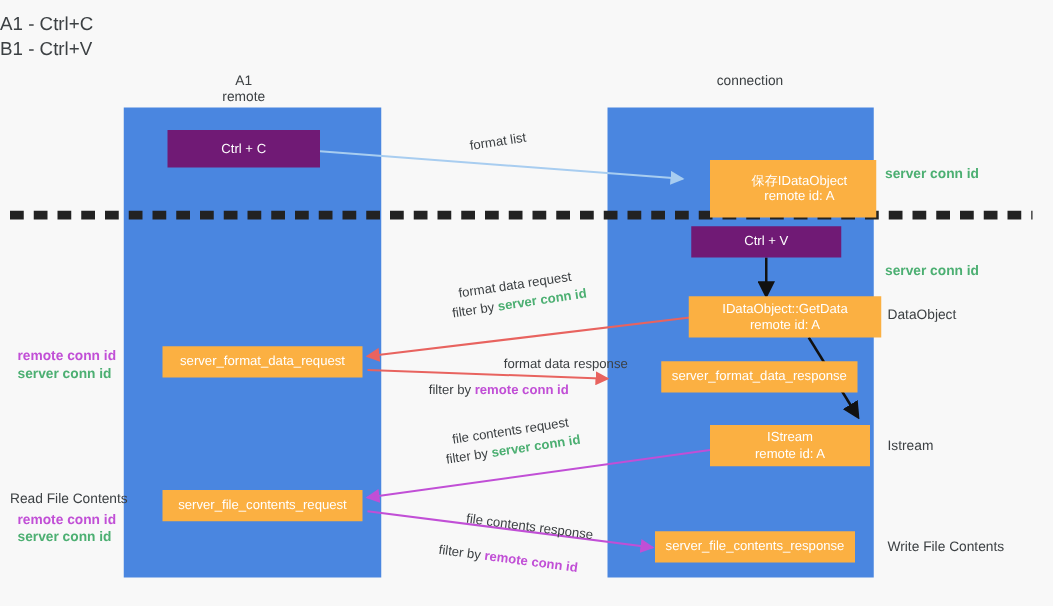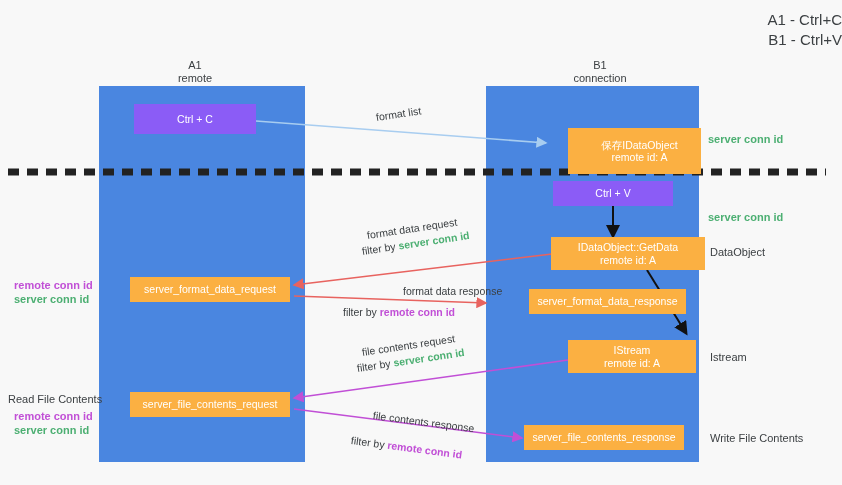--- a/index.html
+++ b/index.html
@@ -6,36 +6,36 @@
   body{
     width:842px;height:485px;
     background:#f8f8f8;
     font-family:"Liberation Sans","DejaVu Sans",sans-serif;
     position:relative;overflow:hidden;
   }
   #stage{position:absolute;left:0;top:0;width:842px;height:485px;}
 
   .title{
     position:absolute;left:0;top:10px;width:842px;
-    text-align:right;color:#3c4043;font-size:15px;line-height:20px;
+    text-align:left;color:#3c4043;font-size:15px;line-height:20px;
   }
 
   .colhead{
     position:absolute;text-align:center;color:#3c4043;
     font-size:11px;line-height:13px;
   }
 
   .lane{position:absolute;background:#4a86e0;}
 
   .box{
     position:absolute;display:flex;flex-direction:column;
     align-items:center;justify-content:center;
     color:#ffffff;font-size:10.5px;line-height:12.5px;text-align:center;
   }
-  .box.green{background:#8b5cf6;text-align:center;}
+  .box.green{background:#701a75;text-align:center;}
   .box.orange{background:#fbb042;}
   .box .l2{display:block;text-align:center;}
 
   .sidelabel{
     position:absolute;font-size:11px;line-height:14px;color:#3c4043;
     white-space:nowrap;
   }
   .sidelabel.green{color:#4caf72;font-weight:bold;}
   .sidelabel.purple{color:#c14fd6;font-weight:bold;}
 
@@ -65,21 +65,20 @@
   <div class="title">
     <div>A1 - Ctrl+C</div>
     <div>B1 - Ctrl+V</div>
   </div>
 
   <div class="colhead" style="left:130px;top:59px;width:130px;">
     <div>A1</div>
     <div>remote</div>
   </div>
   <div class="colhead" style="left:535px;top:59px;width:130px;">
-    <div>B1</div>
     <div>connection</div>
   </div>
 
   <div class="lane" style="left:99px;top:86px;width:206px;height:376px;"></div>
   <div class="lane" style="left:486px;top:86px;width:213px;height:376px;"></div>
 
   <svg class="overlay">
     <defs>
       <marker id="ah-blue" markerWidth="7" markerHeight="7" refX="6" refY="3.5" orient="auto">
           <path d="M0,0 L7,3.5 L0,7 z" fill="#a8cdf0"></path>

